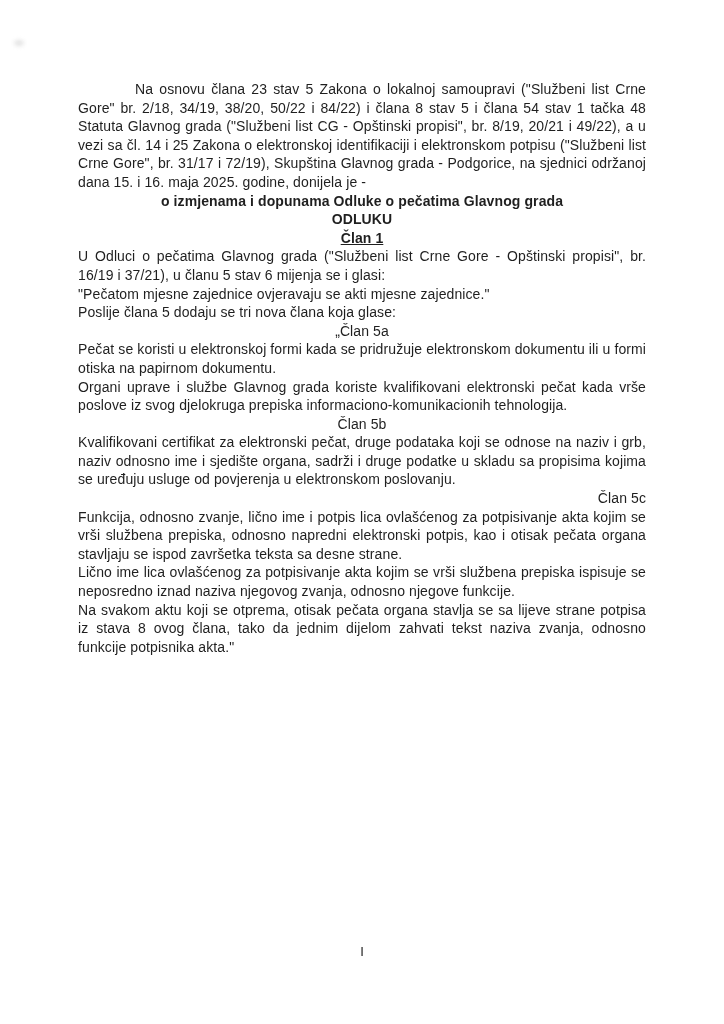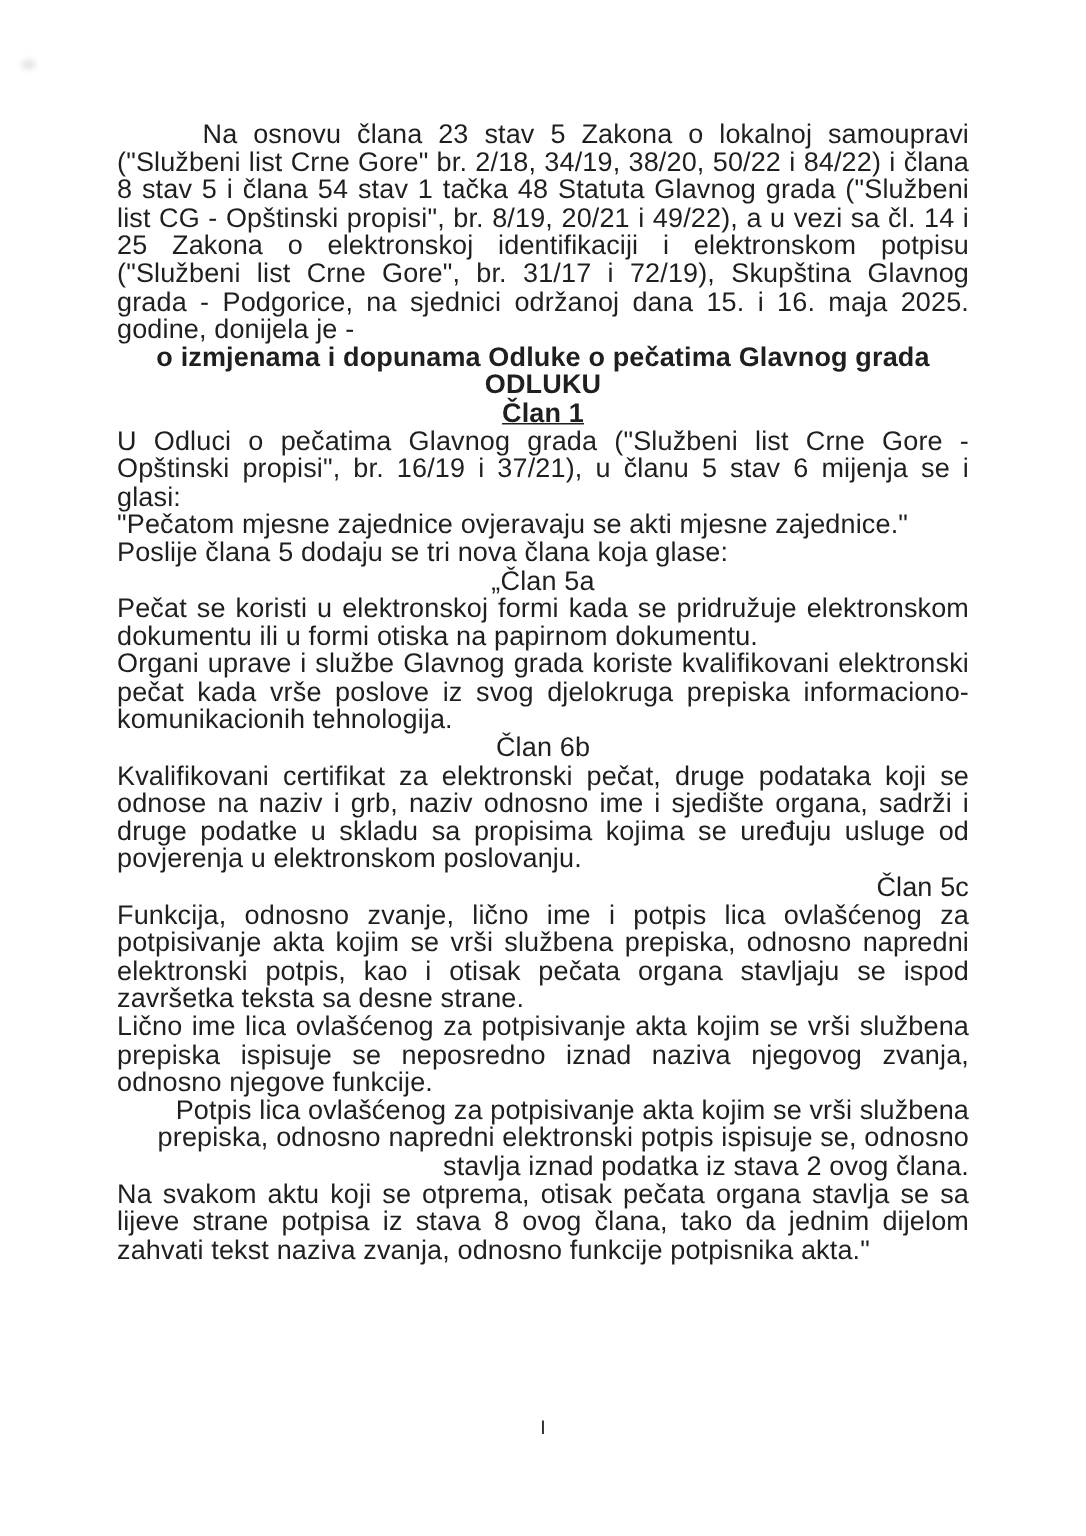--- a/index.html
+++ b/index.html
@@ -28,21 +28,21 @@
     background: #c9c9c9;
     border-radius: 50%;
     filter: blur(2px);
     opacity: .55;
   }
   .doc {
     position: absolute;
     left: 78px;
     top: 80px;
     width: 568px;
-    font-size: 18px;
+    font-size: 14px;
     line-height: 18.6px;
     text-align: justify;
     
     filter: blur(0.22px);
     letter-spacing: 0.1px;
   }
   .doc p { margin: 0; }
   .intro { text-indent: 57px; }
   .heading {
     text-align: center;
@@ -89,26 +89,25 @@
     <p class="heading bold h-clan1">Član 1</p>
     <p class="p-after-heading">U Odluci o pečatima Glavnog grada ("Službeni list Crne Gore - Opštinski propisi", br. 16/19 i 37/21), u članu 5 stav 6 mijenja se i glasi:</p>
     <p class="mt18">"Pečatom mjesne zajednice ovjeravaju se akti mjesne zajednice."</p>
 
     <p class="p-after-heading">Poslije člana 5 dodaju se tri nova člana koja glase:</p>
 
     <p class="heading mt18">„Član 5a</p>
     <p class="p-after-heading">Pečat se koristi u elektronskoj formi kada se pridružuje elektronskom dokumentu ili u formi otiska na papirnom dokumentu.</p>
     <p class="mt5">Organi uprave i službe Glavnog grada koriste kvalifikovani elektronski pečat kada vrše poslove iz svog djelokruga prepiska informaciono-komunikacionih tehnologija.</p>
 
-    <p class="heading mt12">Član 6b</p>
+    <p class="heading mt12">Član 5b</p>
     <p class="p-after-heading">Kvalifikovani certifikat za elektronski pečat, druge podataka koji se odnose na naziv i grb, naziv odnosno ime i sjedište organa, sadrži i druge podatke u skladu sa propisima kojima se uređuju usluge od povjerenja u elektronskom poslovanju.</p>
 
     <p class="heading mt11">Član 5c</p>
     <p class="p-after-heading">Funkcija, odnosno zvanje, lično ime i potpis lica ovlašćenog za potpisivanje akta kojim se vrši službena prepiska, odnosno napredni elektronski potpis, kao i otisak pečata organa stavljaju se ispod završetka teksta sa desne strane.</p>
     <p class="mt8">Lično ime lica ovlašćenog za potpisivanje akta kojim se vrši službena prepiska ispisuje se neposredno iznad naziva njegovog zvanja, odnosno njegove funkcije.</p>
-    <p class="mt11">Potpis lica ovlašćenog za potpisivanje akta kojim se vrši službena prepiska, odnosno napredni elektronski potpis ispisuje se, odnosno stavlja iznad podatka iz stava 2 ovog člana.</p>
     <p class="mt3">Na svakom aktu koji se otprema, otisak pečata organa stavlja se sa lijeve strane potpisa iz stava 8 ovog člana, tako da jednim dijelom zahvati tekst naziva zvanja, odnosno funkcije potpisnika akta."</p>
 
   </div>
 
   <div class="page-number">I</div>
 
 </div>
 
 </body></html>

